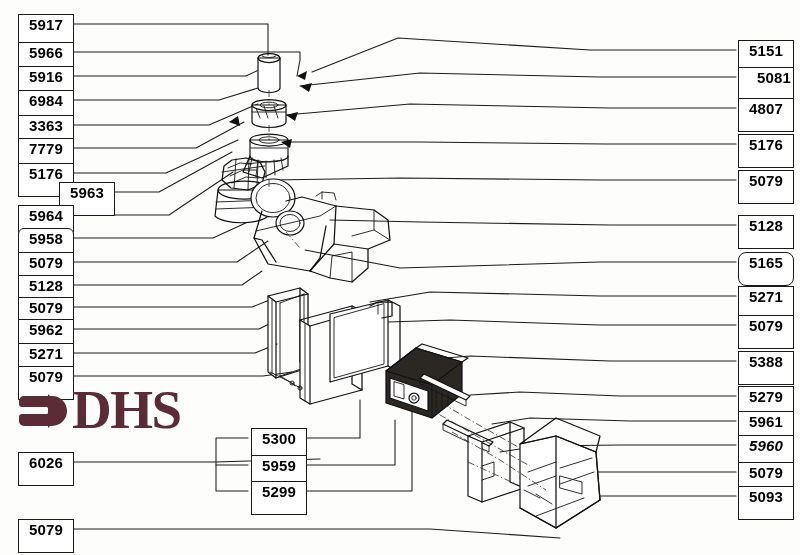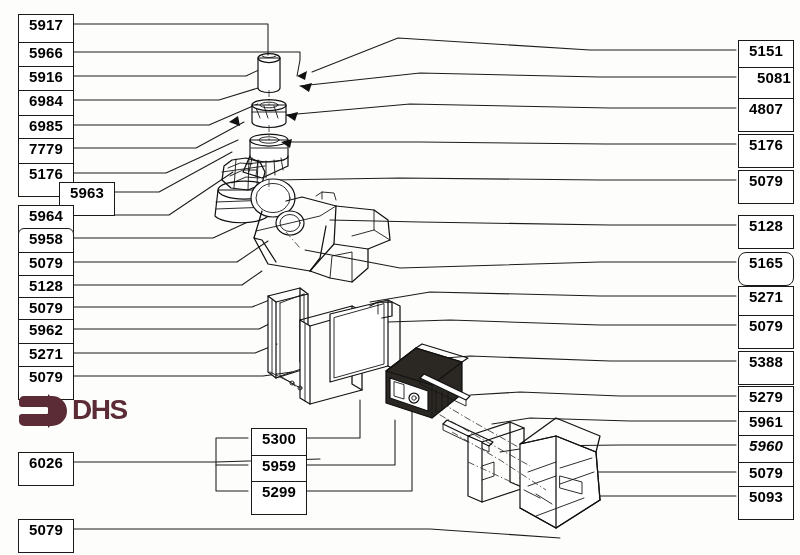--- a/index.html
+++ b/index.html
@@ -86,25 +86,25 @@
     position: absolute;
     left: 14px;
     top: 388px;
     width: 155px;
     height: 46px;
   }
   #dhs-logo .logo-text {
     position: absolute;
     left: 58px;
     top: 0px;
-    font-size: 28px;
+    font-size: 55px;
     font-weight: 800;
     letter-spacing: -1.5px;
     line-height: 44px;
-    font-family: Liberation Sans, sans-serif;
+    font-family: Liberation Serif, serif;
   }
 </style>
 </head>
 <body style="background: rgb(253, 253, 252);">
 
 <div id="stage">
 
   <svg id="diagram" viewBox="0 0 800 555">
 
     <g>
@@ -324,21 +324,21 @@
       <path class="centerline" d="M286 232 L300 248"></path>
     </g>
 
   </svg>
 
   <div>
     <div class="label-box" style="left:18px; top:14px;">5917</div>
     <div class="label-box" style="left:18px; top:42px;">5966</div>
     <div class="label-box" style="left:18px; top:66px;">5916</div>
     <div class="label-box" style="left:18px; top:90px;">6984</div>
-    <div class="label-box" style="left:18px; top:115px;">6985</div>
+    <div class="label-box" style="left:18px; top:115px;">3363</div>
     <div class="label-box" style="left:18px; top:138px;">7779</div>
     <div class="label-box" style="left:18px; top:163px;">5176</div>
     <div class="label-box" style="left:18px; top:182px;margin-left:41px;">5963</div>
     <div class="label-box" style="left:18px; top:205px;">5964</div>
     <div class="label-box" style="left:18px; top:228px;border-radius:6px;">5958</div>
     <div class="label-box" style="left:18px; top:252px;">5079</div>
     <div class="label-box" style="left:18px; top:275px;">5128</div>
     <div class="label-box" style="left:18px; top:297px;">5079</div>
     <div class="label-box" style="left:18px; top:319px;">5962</div>
     <div class="label-box" style="left:18px; top:343px;">5271</div>

